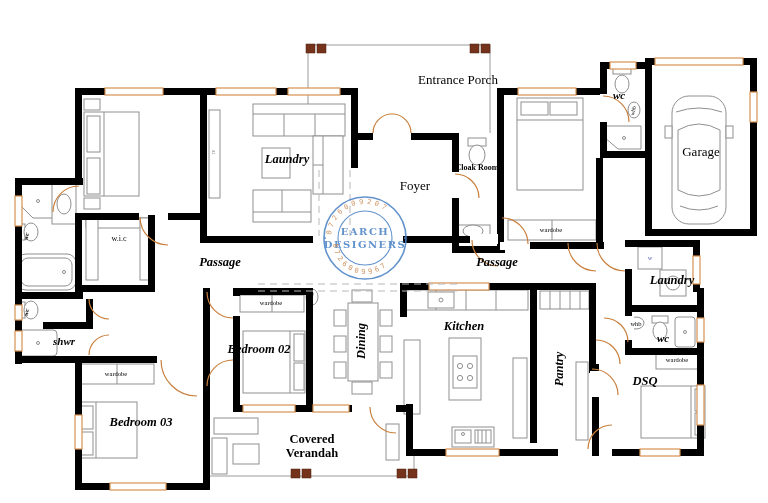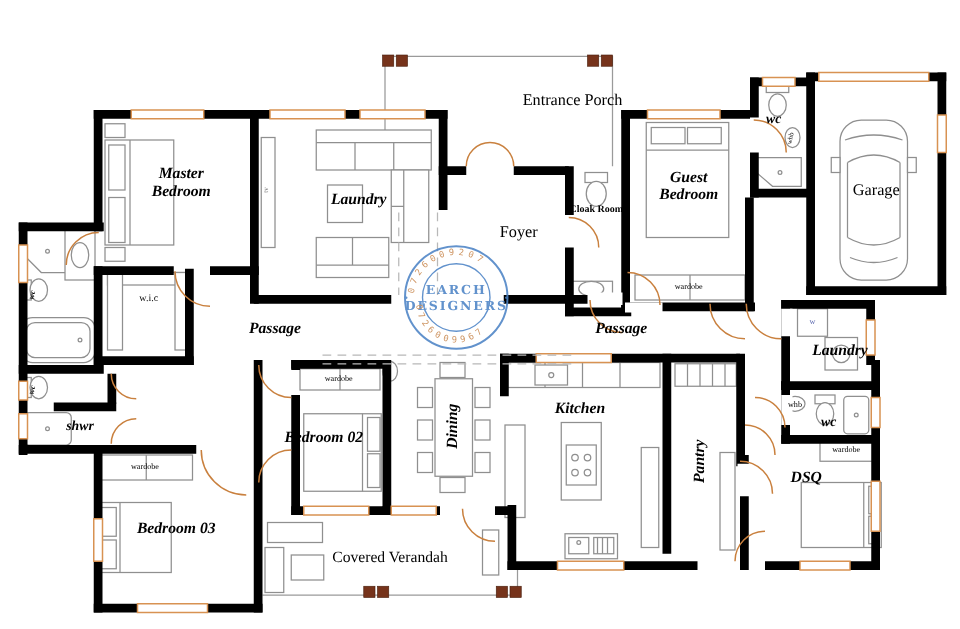--- a/index.html
+++ b/index.html
@@ -352,42 +352,40 @@
       </text>
       <text class="stamp-num">
         <textPath href="#arcBottom" startOffset="2">0726009967</textPath>
       </text>
       <text class="stamp-dot" x="325" y="241" text-anchor="middle">•</text>
       <text class="stamp-dot" x="405" y="241" text-anchor="middle">•</text>
     </g>
   </svg>
 
   <div id="labels">
-      <div class="lbl rm" style="left: 145px; top: 146px; width: 76px;">Master Bedroom</div>
       <div class="lbl rm" style="left: 287px; top: 160px;">Laundry</div>
       <div class="lbl plain" style="left: 421px; top: 80px; width: 88px; margin-left: 37px;">Entrance Porch</div>
       <div class="lbl plain" style="left: 415px; top: 186px;">Foyer</div>
       <div class="lbl rmXS" style="left: 477px; top: 168px; width: 44px;">Cloak Room</div>
-      <div class="lbl rm" style="left: 551px; top: 149px; width: 80px;">Guest Bedroom</div>
       <div class="lbl rmS" style="left: 619px; top: 96px;">wc</div>
       <div class="lbl plain" style="left: 701px; top: 152px;">Garage</div>
       <div class="lbl rm" style="left: 220px; top: 263px;">Passage</div>
       <div class="lbl rm" style="left: 497px; top: 263px;">Passage</div>
       <div class="lbl tiny2" style="left: 119px; top: 239px;">w.i.c</div>
       <div class="lbl rm" style="left: 661px; top: 281px; margin-left: 11px;">Laundry</div>
       <div class="lbl rmS" style="left: 40px; top: 342px; padding-left: 48px;">shwr</div>
       <div class="lbl rot75" style="left: 26px; top: 236px;">wc</div>
       <div class="lbl rot75" style="left: 26px; top: 312px;">wc</div>
       <div class="lbl rm" style="left: 259px; top: 350px; width: 70px;">Bedroom 02</div>
       <div class="lbl rm" style="left: 141px; top: 423px; width: 70px;">Bedroom 03</div>
       <div class="lbl rm rot" style="left: 362px; top: 341px;">Dining</div>
       <div class="lbl rm" style="left: 464px; top: 327px;">Kitchen</div>
       <div class="lbl rm rot" style="left: 560px; top: 369px;">Pantry</div>
       <div class="lbl rm" style="left: 645px; top: 382px;">DSQ</div>
-      <div class="lbl plainS" style="left: 312px; top: 446px; width: 100px;">Covered Verandah</div>
+      <div class="lbl plainS" style="left: 312px; top: 446px; width: 100px; font-weight: bold;">Covered Verandah</div>
       <div class="lbl rmS" style="left: 663px; top: 339px;">wc</div>
       <div class="lbl tiny" style="left: 551px; top: 230px;">wardobe</div>
       <div class="lbl tiny" style="left: 271px; top: 303px;">wardobe</div>
       <div class="lbl tiny" style="left: 116px; top: 374px;">wardobe</div>
       <div class="lbl tiny" style="left: 677px; top: 360px;">wardobe</div>
       <div class="lbl rot75t" style="left: 312px; top: 297px;">whb</div>
       <div class="lbl rot75t" style="left: 634px; top: 111px;">whb</div>
       <div class="lbl tiny" style="left: 636px; top: 324px;">whb</div>
       <div class="lbl tinyB" style="left: 650px; top: 258px;">w</div>
       <div class="lbl rot90t" style="left: 214px; top: 152px;">tv</div>

